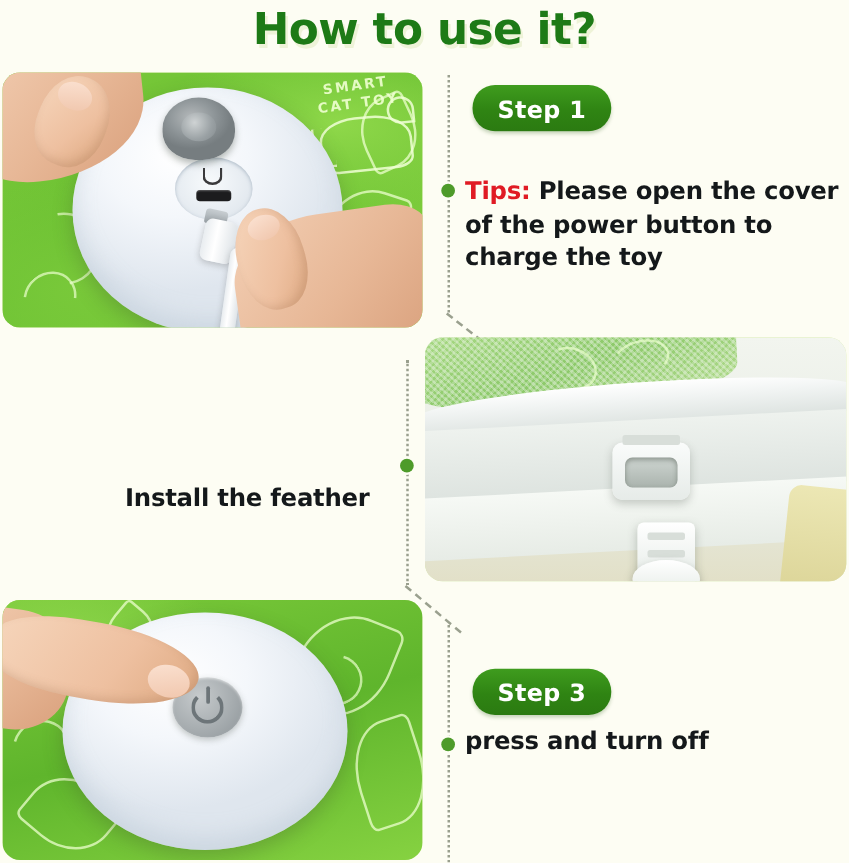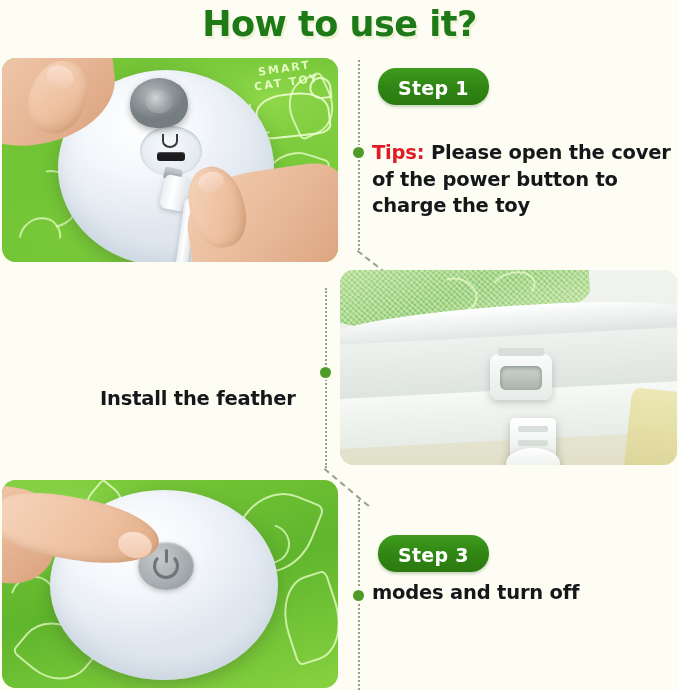--- a/index.html
+++ b/index.html
@@ -361,16 +361,16 @@
       <div class="finger" style="left:-10px; top:18px; width:168px; height:62px; border-radius:40% 50% 50% 40%; transform:rotate(10deg);"></div>
       <div class="nail" style="left:116px; top:52px; width:34px; height:26px; transform:rotate(14deg);"></div>
     </div>
   </div>
 
   <div class="vline" style="left:358px; top:500px; height:190px;"></div>
   <div class="dot" style="left:353px; top:590px;"></div>
 
   <div class="badge" style="left:378px; top:535px;">Step 3</div>
   <div class="stepText" style="left:372px; top:580px; width:302px;">
-    <div>modes and turn off</div>
+    <div>press and turn off</div>
   </div>
 
 </div>
 
 </body></html>

